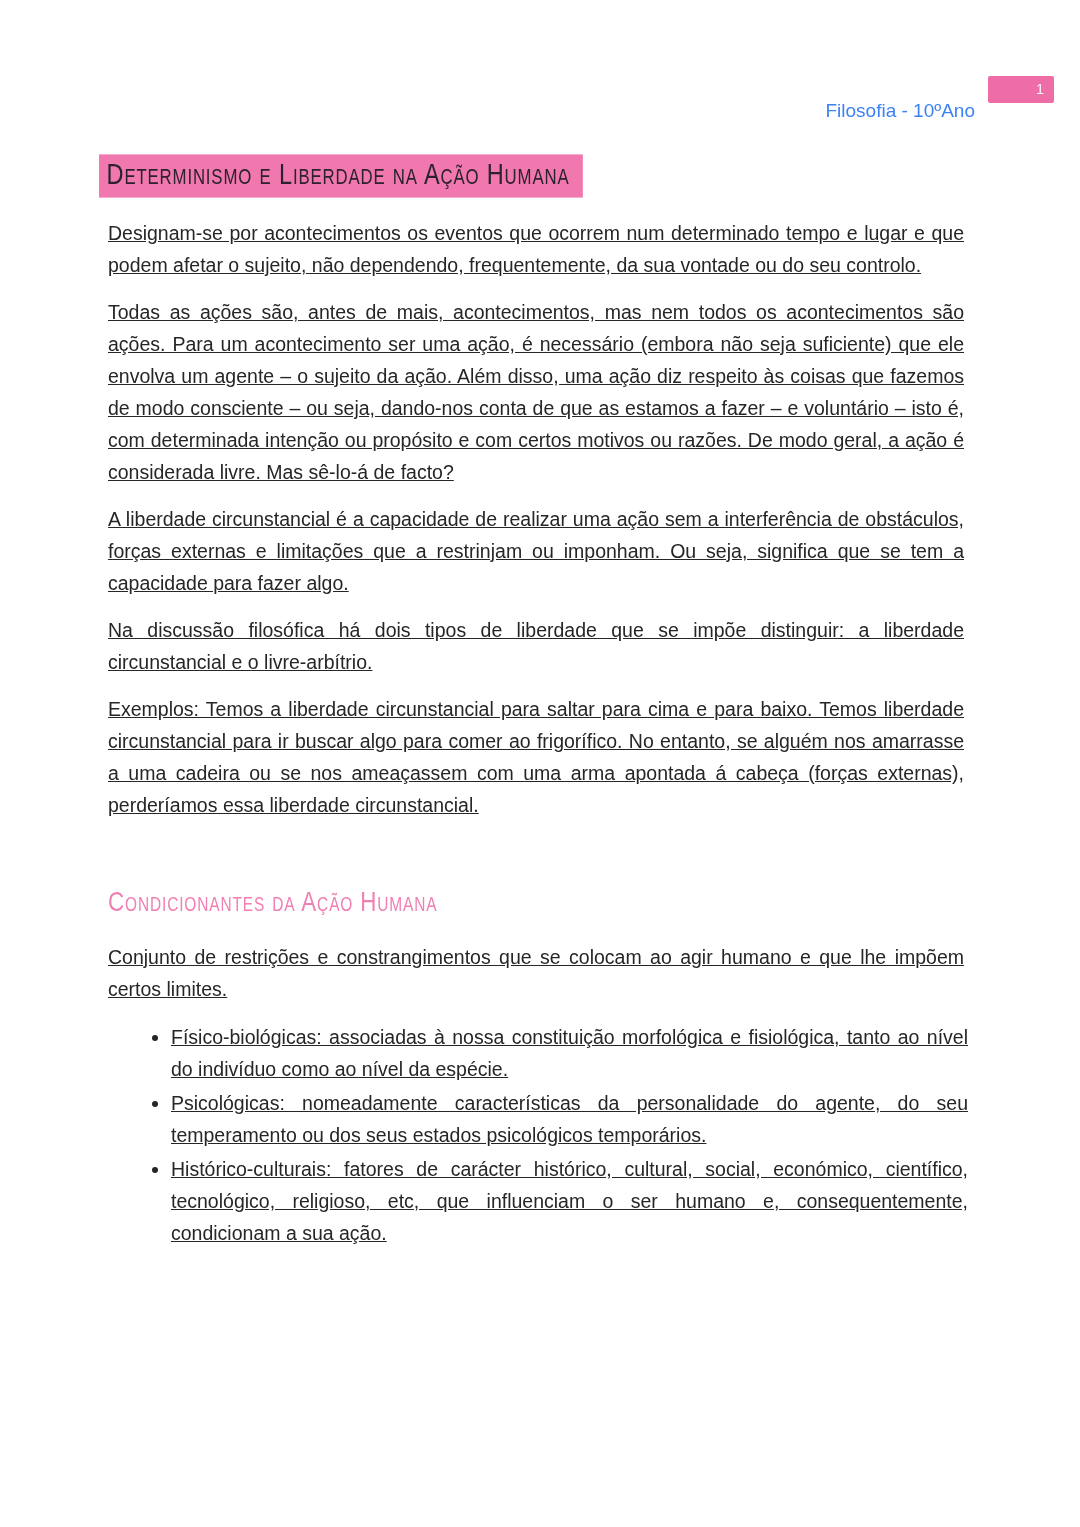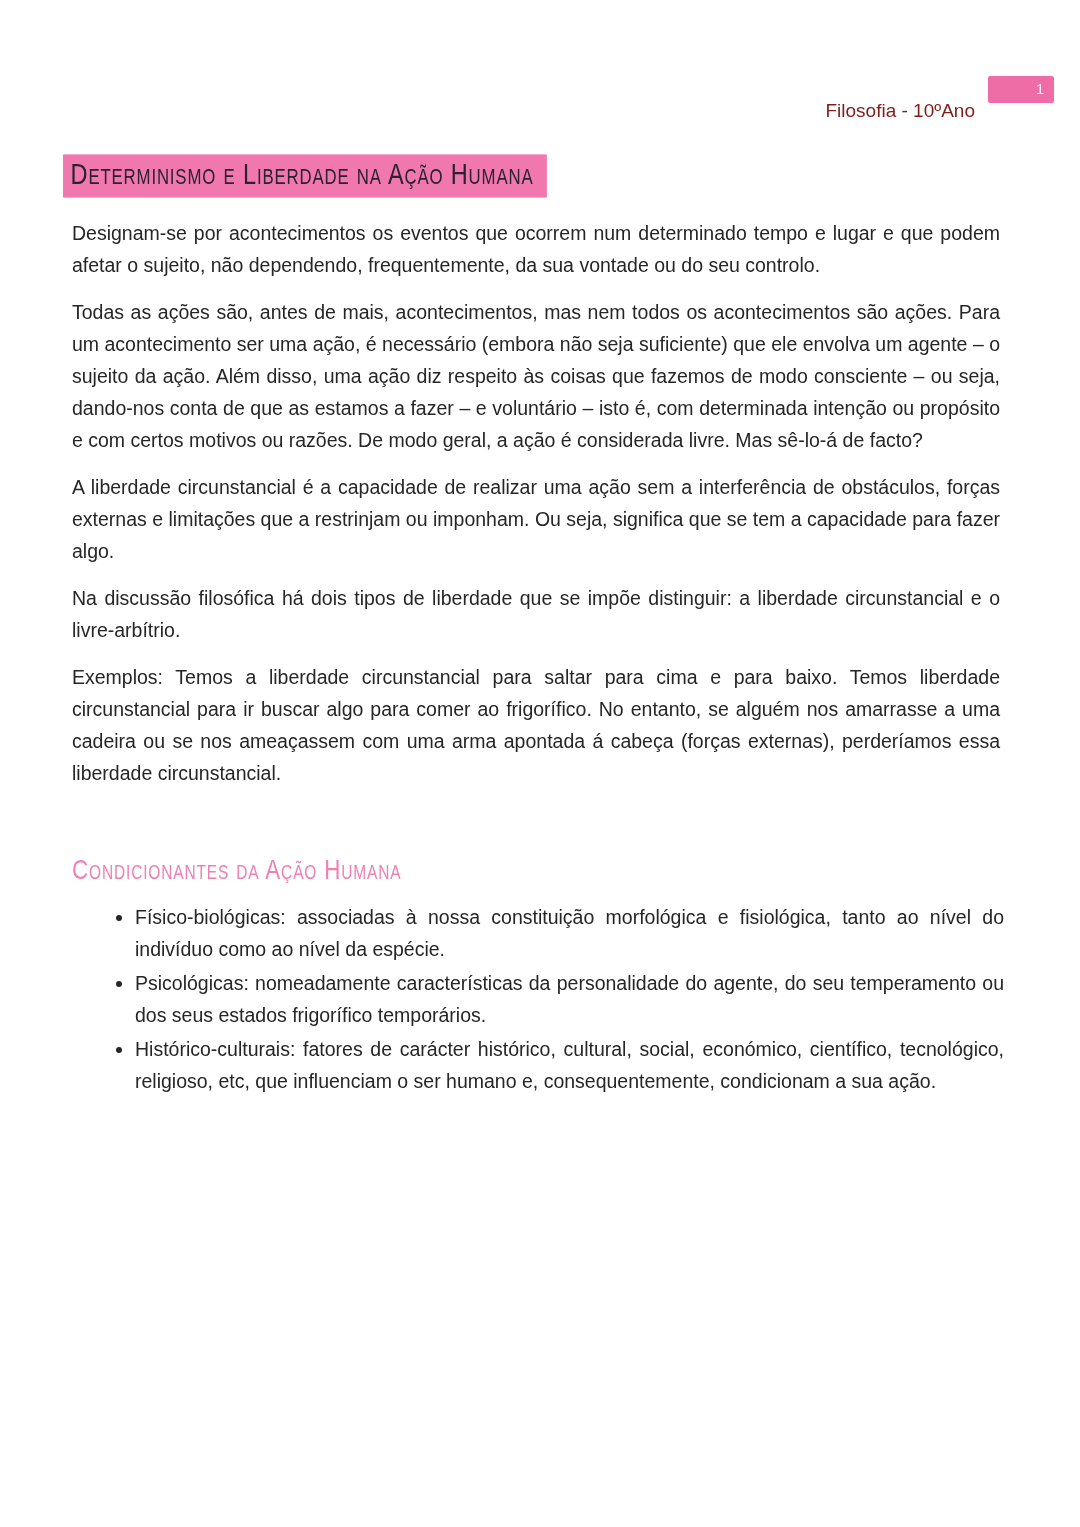--- a/index.html
+++ b/index.html
@@ -16,21 +16,21 @@
   
   .header {
     display: flex;
     justify-content: flex-end;
     align-items: center;
     gap: 13px;
     padding: 56px 26px 0 0;
   }
   .course-label {
     font-size: 19px;
-    color: #7f1d1d;
+    color: #3b82f6;
     margin-top: 44px;
   }
   .page-badge {
     width: 66px;
     height: 27px;
     background: #ee6da6;
     border-radius: 2px;
     display: flex;
     align-items: center;
     justify-content: flex-end;
@@ -46,21 +46,22 @@
     font-family: "DejaVu Serif", serif;
     font-style: italic;
     font-weight: bold;
     font-size: 82px;
     line-height: 1.15;
     letter-spacing: -2px;
     color: #f172ab;
   }
   
   .content {
-    padding: 0 72px;
+    padding: 0 108px;
+    text-decoration: underline;
   }
   
   .section-heading {
     display: inline-block;
     margin-top: 34px;
     margin-left: -9px;
     background: #f078ae;
     color: #2b2130;
     font-variant: small-caps;
     font-size: 28px;
@@ -124,22 +125,23 @@
     <p>Todas as ações são, antes de mais, acontecimentos, mas nem todos os acontecimentos são ações. Para um acontecimento ser uma ação, é necessário (embora não seja suficiente) que ele envolva um agente – o sujeito da ação. Além disso, uma ação diz respeito às coisas que fazemos de modo consciente – ou seja, dando-nos conta de que as estamos a fazer – e voluntário – isto é, com determinada intenção ou propósito e com certos motivos ou razões. De modo geral, a ação é considerada livre. Mas sê-lo-á de facto?</p>
 
     <p>A liberdade circunstancial é a capacidade de realizar uma ação sem a interferência de obstáculos, forças externas e limitações que a restrinjam ou imponham. Ou seja, significa que se tem a capacidade para fazer algo.</p>
 
     <p>Na discussão filosófica há dois tipos de liberdade que se impõe distinguir: a liberdade circunstancial e o livre-arbítrio.</p>
 
     <p>Exemplos: Temos a liberdade circunstancial para saltar para cima e para baixo. Temos liberdade circunstancial para ir buscar algo para comer ao frigorífico. No entanto, se alguém nos amarrasse a uma cadeira ou se nos ameaçassem com uma arma apontada á cabeça (forças externas), perderíamos essa liberdade circunstancial.</p>
 
     <span class="subsection-heading">Condicionantes da Ação Humana</span>
 
+    <p class="section-intro">Conjunto de restrições e constrangimentos que se colocam ao agir humano e que lhe impõem certos limites.</p>
 
     <ul class="bullet-list">
       <li>Físico-biológicas: associadas à nossa constituição morfológica e fisiológica, tanto ao nível do indivíduo como ao nível da espécie.</li>
-      <li>Psicológicas: nomeadamente características da personalidade do agente, do seu temperamento ou dos seus estados frigorífico temporários.</li>
+      <li>Psicológicas: nomeadamente características da personalidade do agente, do seu temperamento ou dos seus estados psicológicos temporários.</li>
       <li>Histórico-culturais: fatores de carácter histórico, cultural, social, económico, científico, tecnológico, religioso, etc, que influenciam o ser humano e, consequentemente, condicionam a sua ação.</li>
     </ul>
 
   </div>
 
 </div>
 
 </body></html>

